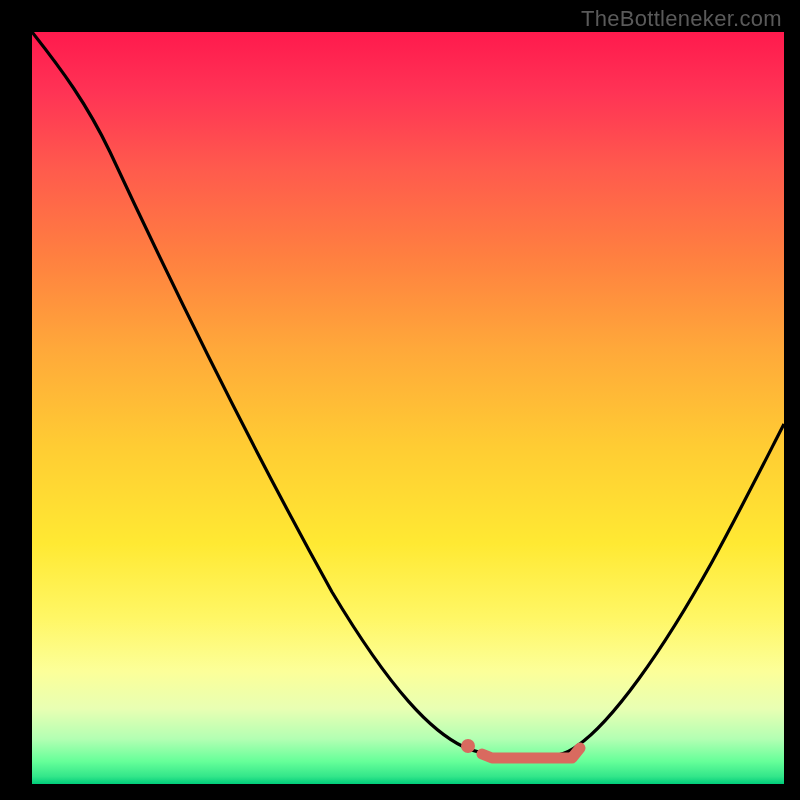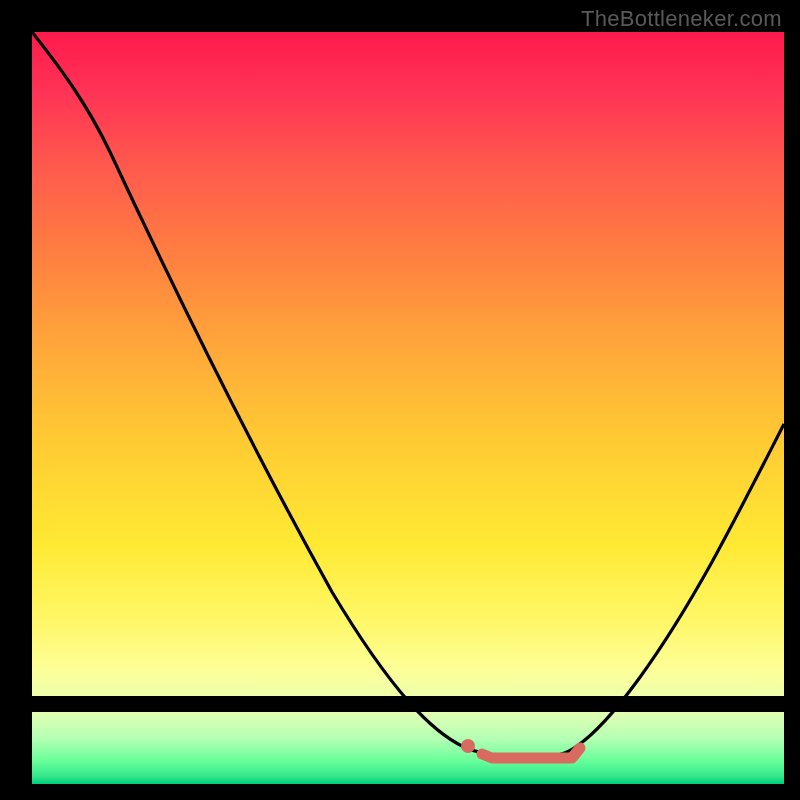--- a/index.html
+++ b/index.html
@@ -7,21 +7,21 @@
     padding: 0;
     background: #000;
     width: 800px;
     height: 800px;
     overflow: hidden;
     font-family: Arial, sans-serif;
   }
   .container {
     position: relative;
     width: 800px;
-    height: 712px;
+    height: 800px;
     background: #000;
   }
   .plot-area {
     position: absolute;
     left: 32px;
     top: 32px;
     width: 752px;
     height: 752px;
     background: linear-gradient(to bottom,
       #ff1a4d 0%,

